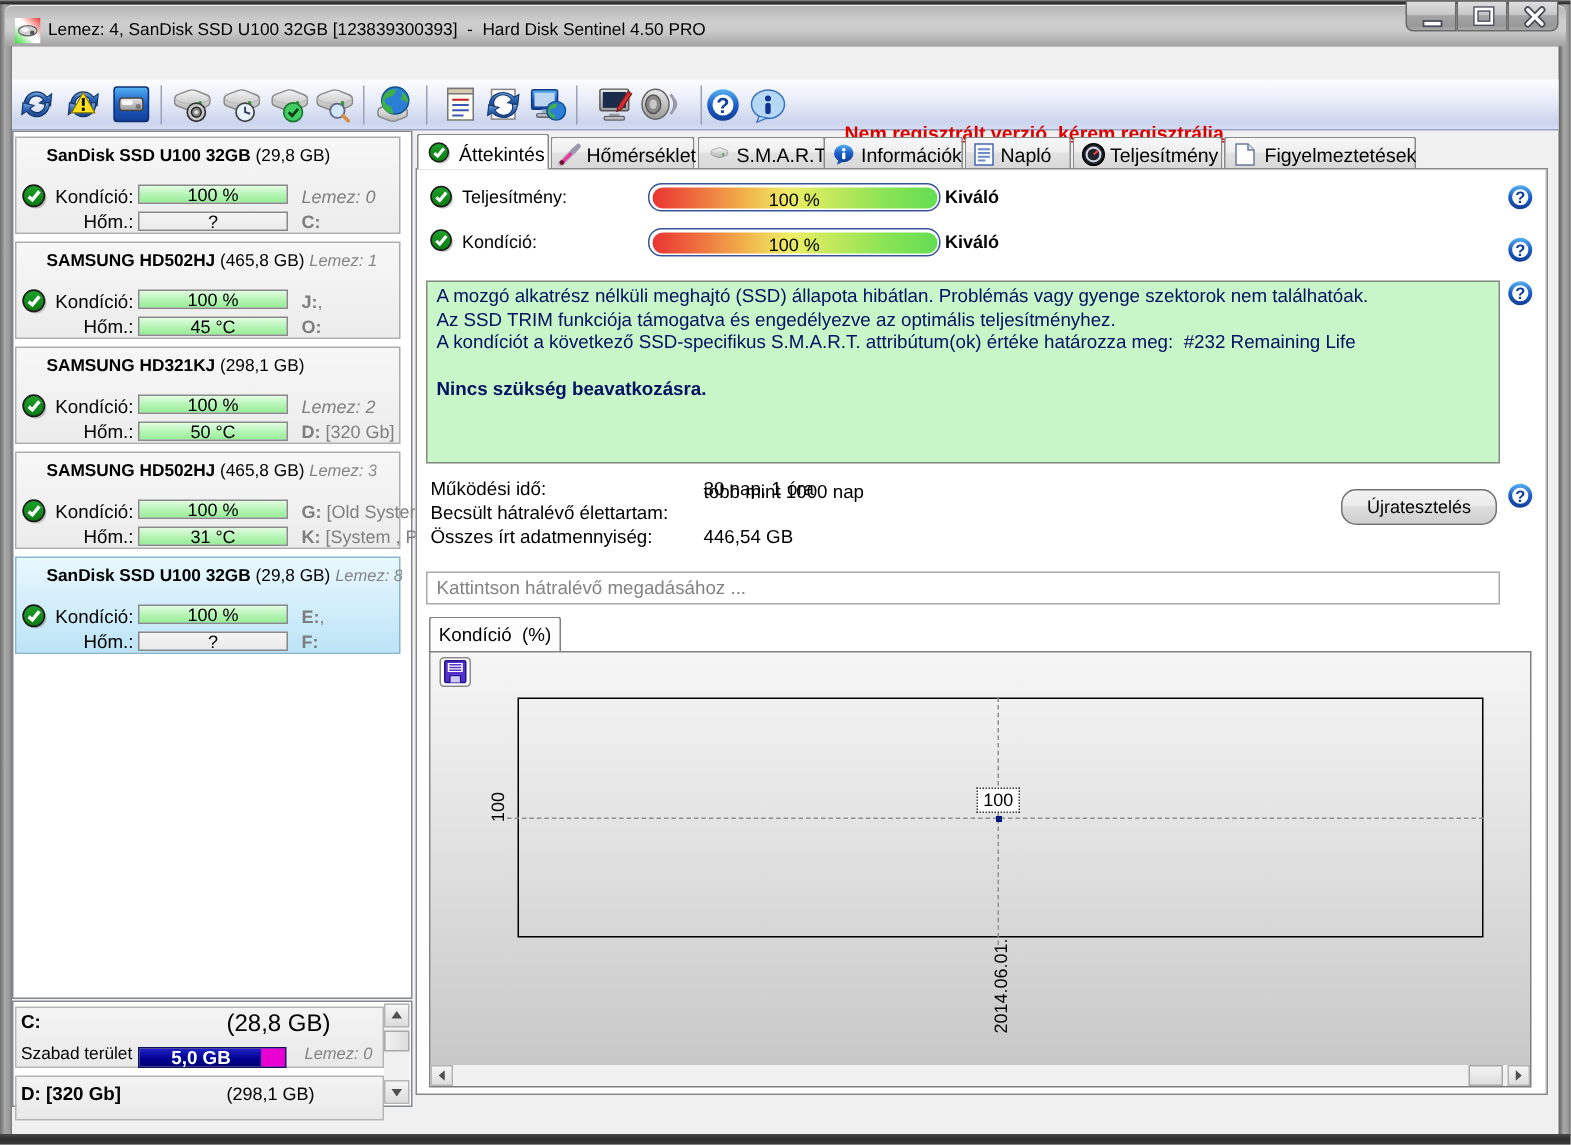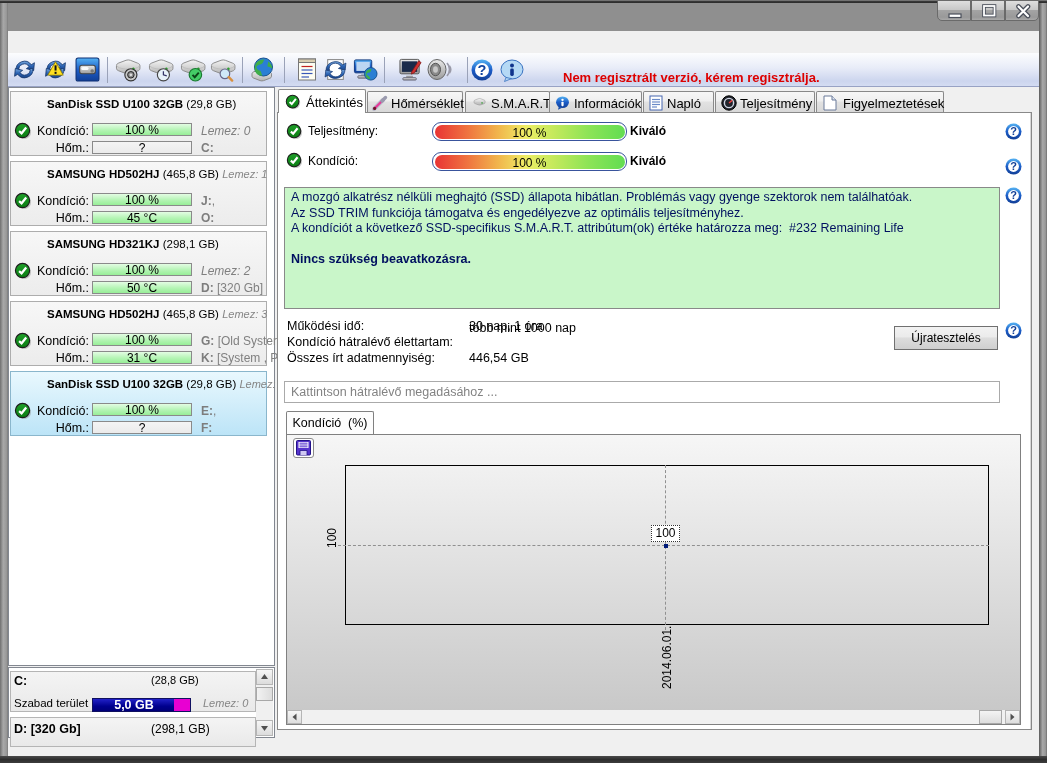--- a/index.html
+++ b/index.html
@@ -35,28 +35,28 @@
 #menubar { left:8px; top:31px; width:1031px; height:22px; background:#f1f1f1; border-top:1px solid #fff; }
 .menuitem { position:absolute; top:5px; color:#000; font-size:12px; }
 .menuitem u { text-decoration:underline; }
 
 
 #toolbar { left:8px; top:53px; width:1031px; height:34px;
   background:linear-gradient(180deg,#fcfdfe 0%,#e8ecf8 45%,#ccd5ee 85%,#d4dcf2 100%);
   border-bottom:1px solid #98a2c4; }
 .tsep { position:absolute; top:4px; width:1px; height:26px; background:#9aa2b8; }
 .ticon { position:absolute; top:4px; width:25px; height:25px; }
-#regwarn { position:absolute; left:555px; top:17px; color:#dd0000; font-weight:bold; font-size:13px; }
+#regwarn { position:absolute; left:555px; top:28px; color:#dd0000; font-weight:bold; text-decoration:underline; font-size:13px; }
 
 
 #disklist { left:8px; top:87px; width:267px; height:579px; background:#fff; border:1px solid #828790; }
 .dcard { position:absolute; left:1px; width:257px; height:65px;
   background:linear-gradient(180deg,#f7f7f7 0%,#ececec 100%); border:1px solid #adadad; }
 .dcard.sel { background:linear-gradient(180deg,#e9f8fe 0%,#bce4f7 100%); border:1px solid #8ab6cc; }
-.dtitle { position:absolute; left:20px; top:6px; font-size:11.5px; white-space:nowrap; overflow:hidden; max-width:237px;margin-left:16px; }
+.dtitle { position:absolute; left:20px; top:6px; font-size:11.5px; white-space:nowrap; overflow:hidden; max-width:237px; }
 .dtitle b { color:#000; }
 .dsize { color:#000; }
 .dlemez { color:#858585; font-style:italic; font-size:11px; }
 .dlabel { position:absolute; left:0; width:78px; text-align:right; color:#000; font-size:12.5px; }
 .dbar { position:absolute; left:81px; width:100px; height:13px; border:1px solid #8a8a8a;
   background:linear-gradient(180deg,#e3fce3 0%,#b4f4b4 55%,#98ee98 100%); text-align:center;
   font-size:12px; line-height:12px; color:#000; }
 .dbar.unk { background:linear-gradient(180deg,#f4f4f4 0%,#ebebeb 100%); }
 .dright { position:absolute; left:190px; color:#808080; font-size:12px; white-space:nowrap; }
 .dright b { color:#7d7d7d; }
@@ -90,21 +90,21 @@
 .qicon { position:absolute; width:17px; height:17px; }
 .gcheck { position:absolute; width:17px; height:17px; }
 
 #greenbox { position:absolute; left:6px; top:74px; width:716px; height:122px; background:#c9f6c9; border:1px solid #898989;
   color:#001060; font-size:12.5px; padding:2px 6px; line-height:15.5px; }
 
 .inforow { position:absolute; left:9px; font-size:12.5px; color:#000; }
 .infoval { position:absolute; left:191px; font-weight:normal; font-size:12.5px; white-space:nowrap; }
 #retest { position:absolute; left:616px; top:213px; width:104px; height:24px;
   background:linear-gradient(180deg,#f2f2f2 0%,#ebebeb 45%,#dddddd 50%,#cfcfcf 100%);
-  border:1px solid #707070; border-radius:0; text-align:center; line-height:22px; font-size:12px; }
+  border:1px solid #707070; border-radius:10px; text-align:center; line-height:22px; font-size:12px; }
 
 #comment { position:absolute; left:6px; top:268px; width:716px; height:22px; background:#fff; border:1px solid #aaa;
   color:#838383; font-size:12.5px; line-height:20px; padding-left:6px; }
 
 #subtab { position:absolute; left:8px; top:298px; width:88px; height:23px; background:#fdfdfd;
   border:1px solid #808080; border-bottom:none; border-radius:2px 2px 0 0; font-size:12.5px;
   text-align:center; line-height:22px; z-index:3; }
 #chartpanel { position:absolute; left:8px; top:321px; width:735px; height:291px;
   background:linear-gradient(180deg,#f6f6f6 0%,#e3e3e3 40%,#c6c6c6 100%); border:1px solid #808080; }
 
@@ -168,20 +168,29 @@
   <rect x="7.1" y="4" width="1.9" height="5" fill="#111"></rect>
   <rect x="7.1" y="10.2" width="1.9" height="2" fill="#111"></rect>
 </symbol>
 </defs>
 </svg>
 <div id="win">
   <div class="abs" id="frame-top"></div>
   <div class="abs" id="frame-left"></div>
   <div class="abs" id="frame-right"></div>
   <div class="abs" id="frame-bottom"></div>
+  <div class="abs" id="titlebar">
+    <div class="abs" id="appicon"><svg width="17" height="17" viewBox="0 0 17 17">
+      <rect x="0" y="0" width="17" height="17" fill="url(#gflag)"></rect>
+      <ellipse cx="8.5" cy="8.5" rx="6.2" ry="3.4" fill="#cfcfcf" stroke="#666" stroke-width="0.8"></ellipse>
+      <ellipse cx="6.8" cy="7.8" rx="2.4" ry="1.5" fill="#f8f8f8"></ellipse>
+      <circle cx="11.5" cy="9.8" r="1.5" fill="#555"></circle>
+    </svg></div>
+    <div class="abs" id="apptitle">Lemez: 4, SanDisk SSD U100 32GB [123839300393]&nbsp; -&nbsp; Hard Disk Sentinel 4.50 PRO</div>
+  </div>
   <div class="abs" id="winbtns">
     <div class="wbtn" style="left:0;border-radius:0 0 0 5px">
       <svg width="34" height="21">
           <rect x="11" y="13" width="12" height="3.5" fill="#fff" stroke="#4a4f5a" stroke-width="1.2"></rect>
         </svg>
     </div>
     <div class="wbtn" style="left:34px">
       <svg width="34" height="21">
           <rect x="12" y="5" width="10.5" height="9.5" fill="none" stroke="#4a4f5a" stroke-width="3.6"></rect>
           <rect x="12" y="5" width="10.5" height="9.5" fill="none" stroke="#fff" stroke-width="1.8"></rect>
@@ -350,21 +359,21 @@
         <span class="dbar" style="top:31px">100 %</span>
         <span class="dright" style="top:32px"><b>E:</b>,</span>
       <span class="dlabel" style="top:49px">Hőm.:</span>
         <span class="dbar unk" style="top:49px">?</span>
         <span class="dright" style="top:49px"><b>F:</b></span>
     </div>
   </div>
   <div class="abs" id="vollist">
     <div class="vcard" style="top:3px;height:41px">
       <span class="abs" style="left:3px;top:2px;font-weight:bold;font-size:12.5px">C:</span>
-      <span class="abs" style="left:140px;top:2px;font-size:11px">(28,8 GB)</span>
+      <span class="abs" style="left:140px;top:2px;font-size:16px">(28,8 GB)</span>
       <span class="abs" style="left:3px;top:25px;font-size:11.5px">Szabad terület</span>
       <div class="abs" style="left:81px;top:26px;width:99px;height:14px;border:1px solid #101060;background:linear-gradient(180deg,#2222c8 0%,#00008e 60%,#000078 100%)">
         <div class="abs" style="right:0;top:0;width:16px;height:12px;background:#e800d2"></div>
         <div class="abs" style="left:0;top:0;width:82px;text-align:center;color:#fff;font-weight:bold;font-size:12.5px;line-height:13px">5,0 GB</div>
       </div>
       <span class="abs dlemez" style="left:192px;top:25px">Lemez: 0</span>
     </div>
     <div class="vcard" style="top:49px;height:30px">
       <span class="abs" style="left:3px;top:4px;font-weight:bold;font-size:12.5px">D: [320 Gb]</span>
       <span class="abs" style="left:140px;top:4px;font-size:12px">(298,1 GB)</span>
@@ -416,21 +425,21 @@
 Az SSD TRIM funkciója támogatva és engedélyezve az optimális teljesítményhez.<br>
 A kondíciót a következő SSD-specifikus S.M.A.R.T. attribútum(ok) értéke határozza meg:&nbsp; #232 Remaining Life<br>
 <br>
 <b>Nincs szükség beavatkozásra.</b></div>
       <svg class="qicon" style="left:727px;top:74px" viewBox="0 0 17 17">
           <use href="#s-q"></use>
         </svg>
 
       <span class="inforow" style="top:206px">Működési idő:</span>
       <span class="infoval" style="top:206px">30 nap, 1 óra</span>
-      <span class="inforow" style="top:222px">Kondíció hátralévő élettartam:</span>
+      <span class="inforow" style="top:222px">Becsült hátralévő élettartam:</span>
       <span class="infoval" style="top:208px">több mint 1000 nap</span>
       <span class="inforow" style="top:238px">Összes írt adatmennyiség:</span>
       <span class="infoval" style="top:238px">446,54 GB</span>
       <div id="retest">Újratesztelés</div>
       <svg class="qicon" style="left:727px;top:209px" viewBox="0 0 17 17">
           <use href="#s-q"></use>
         </svg>
 
       <div id="comment">Kattintson hátralévő megadásához ...</div>
 

